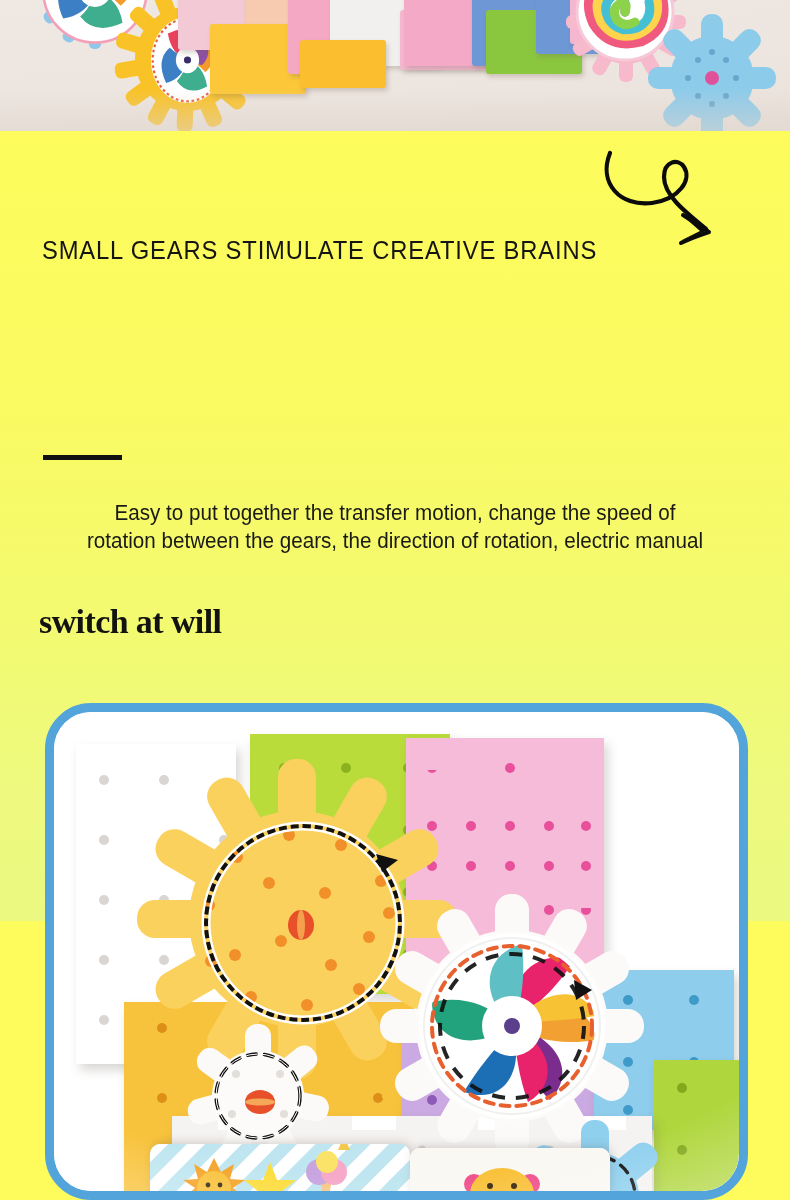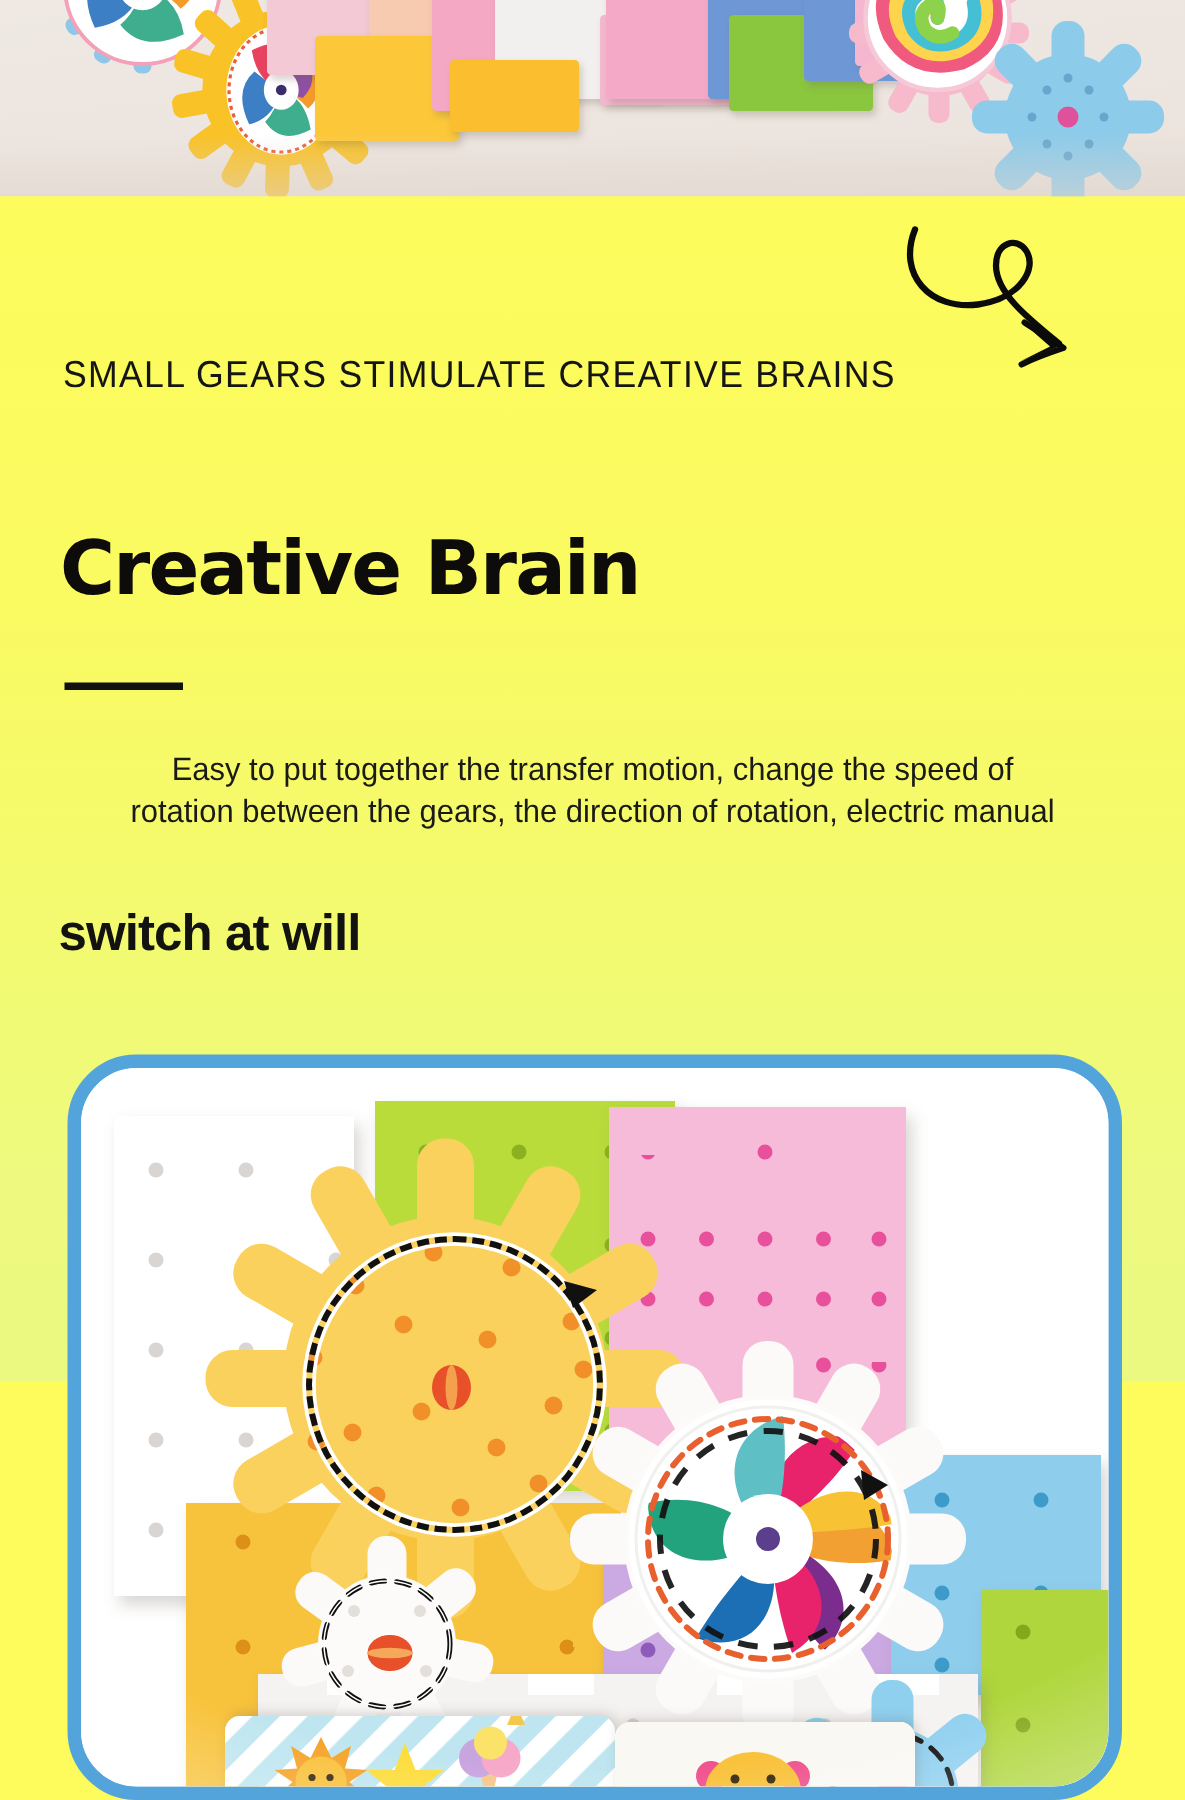--- a/index.html
+++ b/index.html
@@ -58,21 +58,21 @@
     position:absolute;left:24px;top:368px;width:742px;
     text-align:center;
     font-family:"Liberation Sans", sans-serif;
     font-size:21.5px;line-height:28px;color:#1a1a17;
     transform:scaleX(.96);transform-origin:center top;
   }
   .body-copy .l1{display:block;}
   .body-copy .l2{display:block;}
   .tagline{
     position:absolute;left:39px;top:472px;
-    font-family:Liberation Sans, sans-serif;
+    font-family:Liberation Serif, serif;
     font-size:34px;font-weight:700;color:#121210;
     letter-spacing:-.6px;
     white-space:nowrap;
   }
 
   .arrow-doodle{position:absolute;left:588px;top:8px;width:165px;height:125px;}
 
   
   .card{
     position:absolute;left:45px;top:572px;width:703px;height:497px;
@@ -279,21 +279,20 @@
         <g fill="none" stroke="#0b0b0b" stroke-width="4.2" stroke-linecap="round">
           <path d="M22 14 C10 44, 32 68, 64 64 C92 60, 104 40, 96 28 C90 19, 76 22, 76 38
                    C76 56, 96 72, 118 90"></path>
         </g>
         <path d="M118 92 L96 78 L112 92 L92 102 Z" fill="#0b0b0b"></path>
         <path d="M95 76 C104 82, 113 87, 121 93 C112 96, 101 100, 93 104" fill="none" stroke="#0b0b0b" stroke-width="4" stroke-linejoin="round" stroke-linecap="round"></path>
       </svg>
     </div>
 
     <div class="eyebrow">SMALL GEARS STIMULATE CREATIVE BRAINS</div>
-    <h1 class="headline">Creative Brain</h1>
     <div class="divider"></div>
 
     <div class="body-copy">
       <span class="l1">Easy to put together the transfer motion, change the speed of</span>
       <span class="l2">rotation between the gears, the direction of rotation, electric manual</span>
     </div>
 
     <div class="tagline">switch at will</div>
 
     <div class="card">

